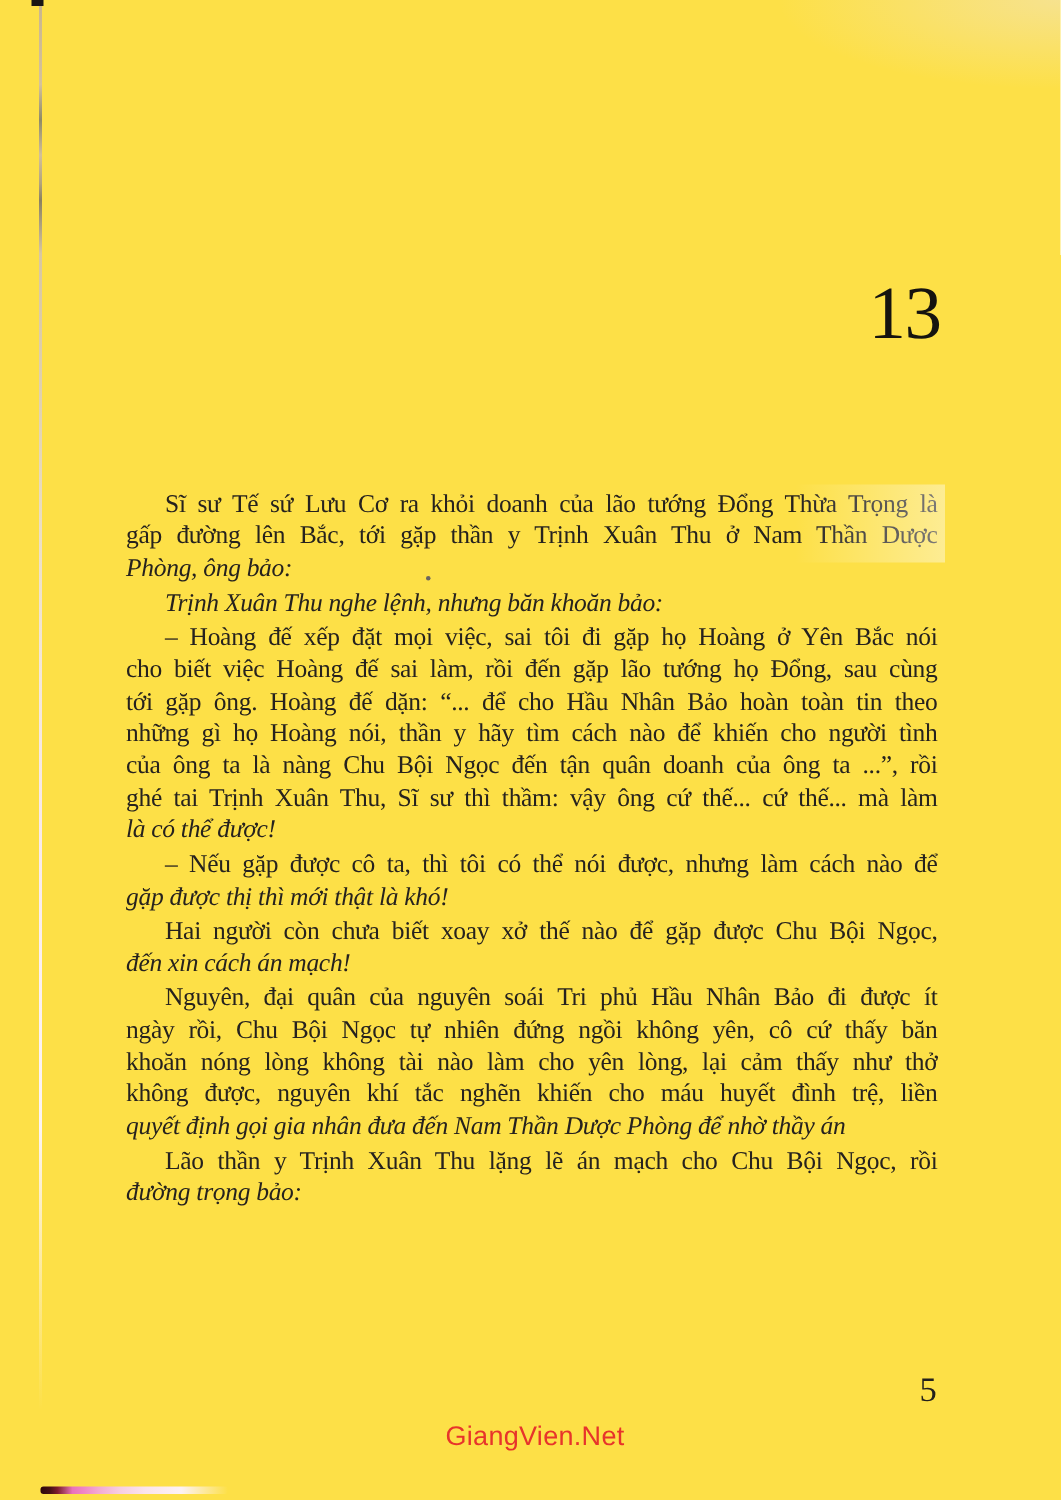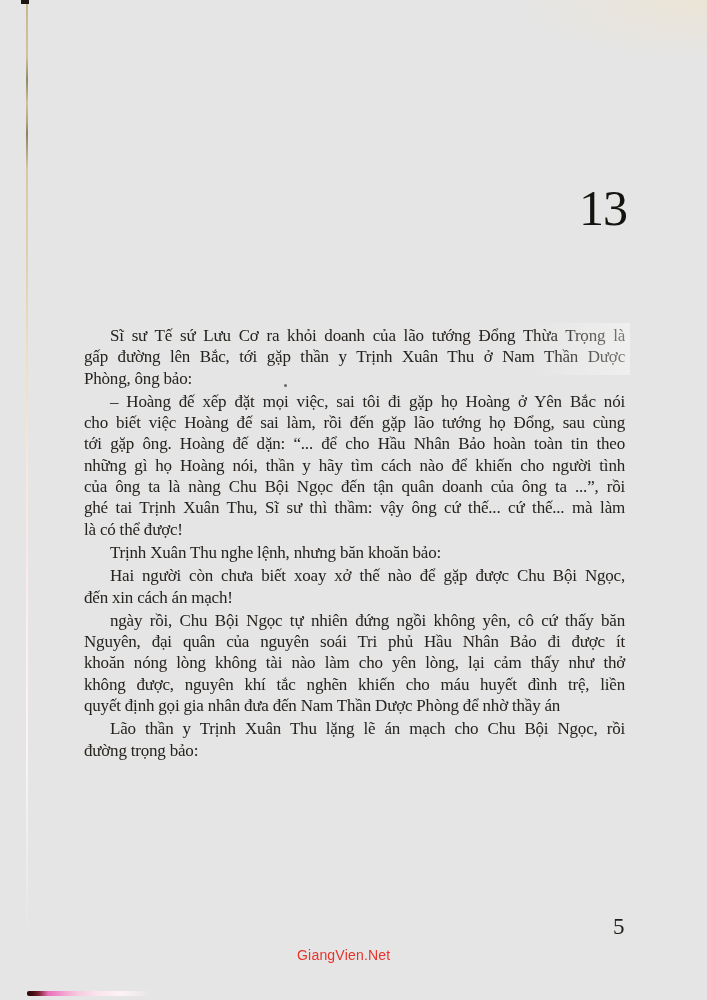--- a/index.html
+++ b/index.html
@@ -6,21 +6,21 @@
     margin: 0;
     padding: 0;
     width: 707px;
     height: 1000px;
     background: #ffffff;
   }
   .page {
     position: relative;
     width: 707px;
     height: 1000px;
-    background: #e5e5e5;
+    background: #fde047;
     overflow: hidden;
     font-family: "Liberation Serif", "DejaVu Serif", serif;
     color: #26221e;
   }
   
   .chapter-number {
     position: absolute;
     top: 183px;
     right: 80px;
     font-size: 50px;
@@ -39,35 +39,35 @@
     line-height: 21.3px;
     letter-spacing: -0.2px;
     color: #26221e;
   }
   .para { margin: 0 0 2px 0; }
   .line {
     text-align: justify;
     text-align-last: justify;
   }
   .para .line:first-child { text-indent: 26px; }
-  .para .line:last-child { text-align-last: left; }
+  .para .line:last-child { text-align-last: left; font-style: italic; }
   
   .page-number {
     position: absolute;
     left: 613px;
     top: 914px;
     font-size: 23px;
     color: #23201c;
   }
   .watermark {
     position: absolute;
     left: 297px;
     top: 947px;
     font-family: "Liberation Sans", sans-serif;
-    font-size: 14px;
+    font-size: 18px;
     letter-spacing: 0.2px;
   }
   
   .binding-line {
     position: absolute;
     left: 26px;
     top: 0;
     width: 2px;
     height: 940px;
     background: linear-gradient(to bottom,
@@ -155,38 +155,42 @@
 
   <div class="chapter-number">13</div>
 
   <div class="text-block">
       <div class="para">
         <div class="line">Sĩ sư Tế sứ Lưu Cơ ra khỏi doanh của lão tướng Đổng Thừa Trọng là</div>
         <div class="line">gấp đường lên Bắc, tới gặp thần y Trịnh Xuân Thu ở Nam Thần Dược</div>
         <div class="line">Phòng, ông bảo:</div>
       </div>
       <div class="para">
+        <div class="line">Trịnh Xuân Thu nghe lệnh, nhưng băn khoăn bảo:</div>
+      </div>
+      <div class="para">
         <div class="line">– Hoàng đế xếp đặt mọi việc, sai tôi đi gặp họ Hoàng ở Yên Bắc nói</div>
         <div class="line">cho biết việc Hoàng đế sai làm, rồi đến gặp lão tướng họ Đổng, sau cùng</div>
         <div class="line">tới gặp ông. Hoàng đế dặn: “... để cho Hầu Nhân Bảo hoàn toàn tin theo</div>
         <div class="line">những gì họ Hoàng nói, thần y hãy tìm cách nào để khiến cho người tình</div>
         <div class="line">của ông ta là nàng Chu Bội Ngọc đến tận quân doanh của ông ta ...”, rồi</div>
         <div class="line">ghé tai Trịnh Xuân Thu, Sĩ sư thì thầm: vậy ông cứ thế... cứ thế... mà làm</div>
         <div class="line">là có thể được!</div>
       </div>
       <div class="para">
-        <div class="line">Trịnh Xuân Thu nghe lệnh, nhưng băn khoăn bảo:</div>
+        <div class="line">– Nếu gặp được cô ta, thì tôi có thể nói được, nhưng làm cách nào để</div>
+        <div class="line">gặp được thị thì mới thật là khó!</div>
       </div>
       <div class="para">
         <div class="line">Hai người còn chưa biết xoay xở thế nào để gặp được Chu Bội Ngọc,</div>
         <div class="line">đến xin cách án mạch!</div>
       </div>
       <div class="para">
+        <div class="line">Nguyên, đại quân của nguyên soái Tri phủ Hầu Nhân Bảo đi được ít</div>
         <div class="line">ngày rồi, Chu Bội Ngọc tự nhiên đứng ngồi không yên, cô cứ thấy băn</div>
-        <div class="line">Nguyên, đại quân của nguyên soái Tri phủ Hầu Nhân Bảo đi được ít</div>
         <div class="line">khoăn nóng lòng không tài nào làm cho yên lòng, lại cảm thấy như thở</div>
         <div class="line">không được, nguyên khí tắc nghẽn khiến cho máu huyết đình trệ, liền</div>
         <div class="line">quyết định gọi gia nhân đưa đến Nam Thần Dược Phòng để nhờ thầy án</div>
       </div>
       <div class="para">
         <div class="line">Lão thần y Trịnh Xuân Thu lặng lẽ án mạch cho Chu Bội Ngọc, rồi</div>
         <div class="line">đường trọng bảo:</div>
       </div>
     </div>
 

